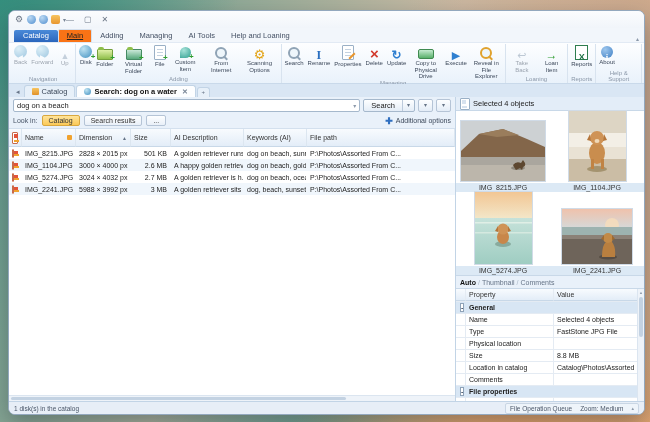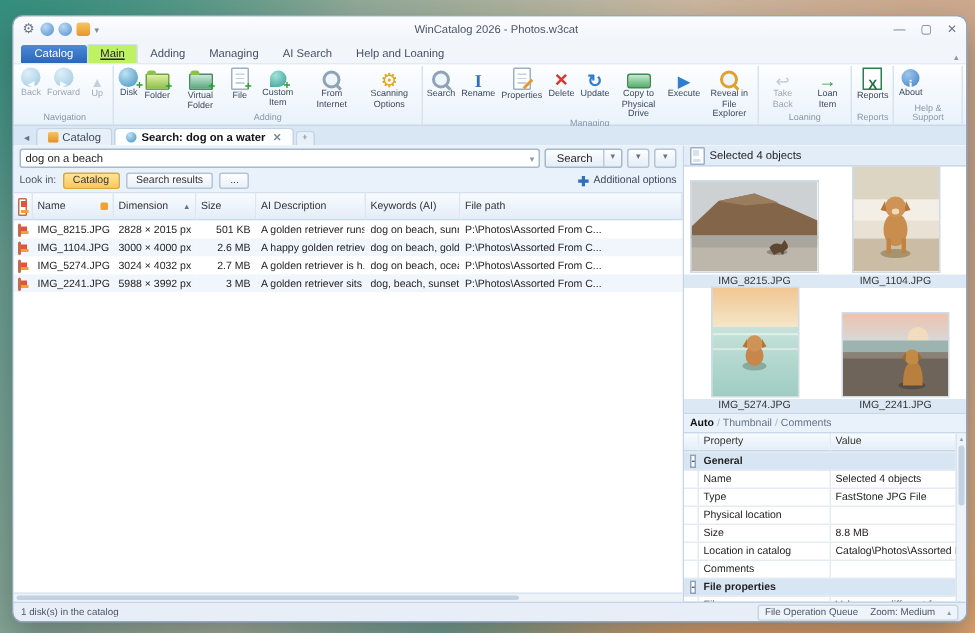--- a/index.html
+++ b/index.html
@@ -26,21 +26,21 @@
   .qcaret{font-size:6px;color:#7a8798;}
   .wtitle{flex:1;text-align:center;font-size:7.5px;color:#4a5668;}
   .wbtns{display:flex;gap:10px;align-items:center;}
   .wbtn{font-size:8px;color:#6b7686;line-height:8px;}
   
   .ribbontabs{height:14px;background:#f2f6fb;display:flex;align-items:flex-end;
     padding:0 0 0 5px;flex:0 0 auto;border-bottom:1px solid #e2eaf4;}
   .filebtn{background:linear-gradient(#4a8ad8,#2b66bd);color:#fff;font-size:7.5px;
     padding:1px 9px 2px;border-radius:2px 2px 0 0;}
   .rtab{font-size:7.5px;color:#445064;padding:1px 8px 2px;}
-  .rtab.active{background:#bef264;border:1px solid #d4e0ee;border-bottom:none;
+  .rtab.active{background:#f97316;border:1px solid #d4e0ee;border-bottom:none;
     border-radius:2px 2px 0 0;color:#222;text-decoration:underline;}
   .ribcollapse{margin-left:auto;margin-right:5px;font-size:6px;color:#8c99aa;}
   
   .ribbon{height:39px;background:linear-gradient(#fdfeff,#e9f2fb);
     border-bottom:1px solid #c9d9ea;display:flex;align-items:stretch;
     padding:1px 2px 0;flex:0 0 auto;}
   .rgroup{display:flex;flex-direction:column;border-right:1px solid #d8e3ef;
     padding:0 1px;}
   .rbuttons{display:flex;flex:1;align-items:flex-start;}
   .rbtn{display:flex;flex-direction:column;align-items:center;padding:1px 2px 0;
@@ -223,34 +223,33 @@
   <div class="window">
 
     <div class="titlebar">
       <div class="qat">
         <span class="qic gear">⚙</span>
         <span class="qic c1"></span>
         <span class="qic c2"></span>
         <span class="qic save"></span>
         <span class="qcaret">▾</span>
       </div>
-      <div class="wtitle">WinCatalog 2026 - Photos.w3cat</div>
       <div class="wbtns">
         <span class="wbtn">—</span>
         <span class="wbtn">▢</span>
         <span class="wbtn">✕</span>
       </div>
     </div>
 
     <div class="ribbontabs">
       <span class="filebtn">Catalog</span>
       <span class="rtab active">Main</span>
       <span class="rtab">Adding</span>
       <span class="rtab">Managing</span>
-      <span class="rtab">AI Search</span>
+      <span class="rtab">AI Tools</span>
       <span class="rtab">Help and Loaning</span>
       <span class="ribcollapse">▴</span>
     </div>
 
     <div class="ribbon">
       <div class="rgroup">
         <div class="rbuttons">
           <div class="rbtn dim">
             <span class="ic icball bluearrow"></span>
             <span class="rbl">Back</span>

